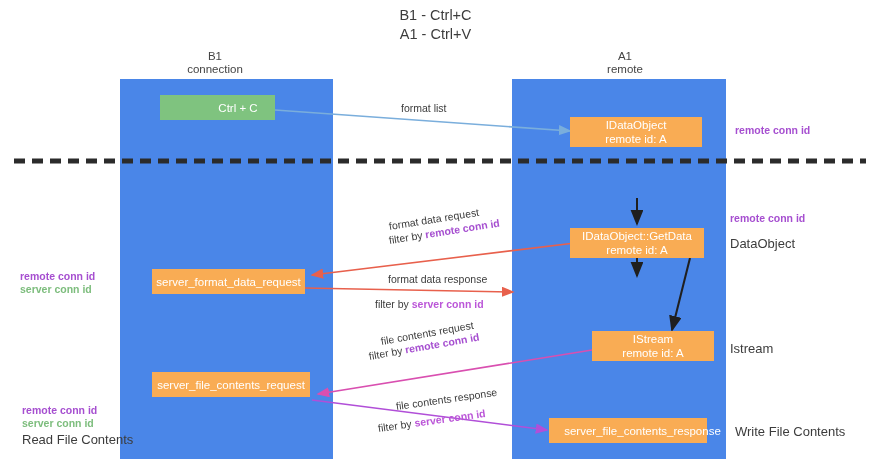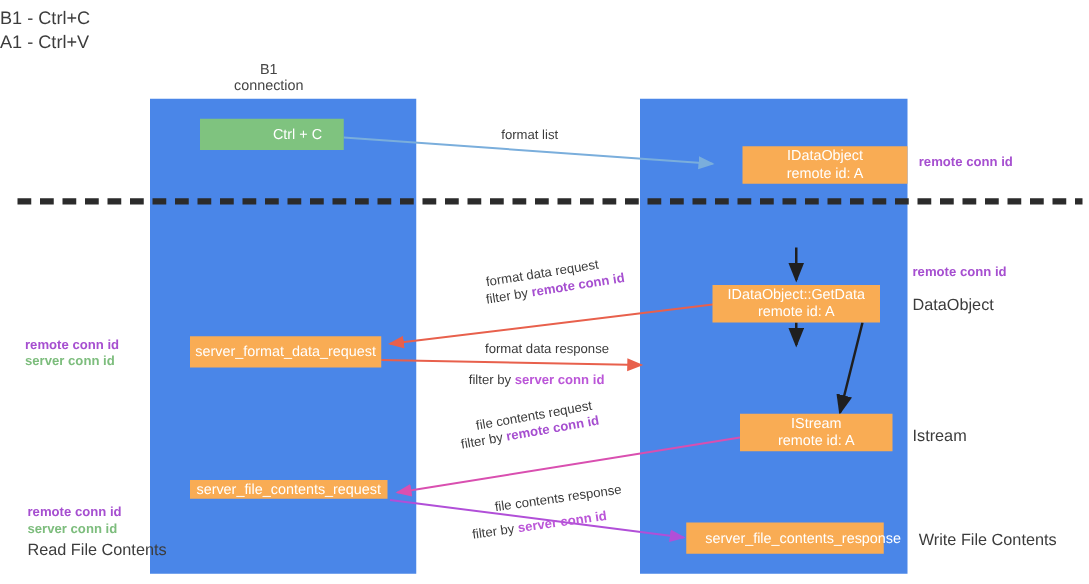--- a/index.html
+++ b/index.html
@@ -28,21 +28,21 @@
     position: absolute;
     text-align: center;
     color: #444444;
     font-size: 11.5px;
     line-height: 13px;
   }
   .title {
     position: absolute;
     left: 0; top: 6px;
     width: 871px;
-    text-align: left;
+    text-align: center;
     font-size: 14.5px;
     color: #3c3c3c;
     line-height: 19px;
   }
   .node {
     position: absolute;
     box-sizing: border-box;
     text-align: center;
     color: #ffffff;
     font-size: 11.5px;
@@ -89,20 +89,24 @@
 
   <div class="title">
     <div>B1 - Ctrl+C</div>
     <div>A1 - Ctrl+V</div>
   </div>
 
   <div class="lane-head" style="left:155px; top:50px; width:120px;">
     <div>B1</div>
     <div>connection</div>
   </div>
+  <div class="lane-head" style="left:565px; top:50px; width:120px;">
+    <div>A1</div>
+    <div>remote</div>
+  </div>
 
   <div class="lane" style="left:120px; top:79px; width:213px; height:380px;"></div>
   <div class="lane" style="left:512px; top:79px; width:214px; height:380px;"></div>
 
   <svg id="svg-layer" viewBox="0 0 871 467">
     <defs>
       <marker id="ah-blue" markerWidth="9" markerHeight="9" refX="7" refY="3.2" orient="auto">
         <path d="M0,0 L8,3.2 L0,6.4 z" fill="#7aaedc"></path>
       </marker>
       <marker id="ah-red" markerWidth="9" markerHeight="9" refX="7" refY="3.2" orient="auto">
@@ -135,42 +139,42 @@
 
     <line x1="592" y1="350" x2="318" y2="394" stroke="#d94fb0" stroke-width="1.6" marker-end="url(#ah-pink)"></line>
 
     <line x1="312" y1="400" x2="547" y2="430" stroke="#b14fd8" stroke-width="1.6" marker-end="url(#ah-purple)"></line>
   </svg>
 
   <div class="node node-green" style="left:160px; top:95px; width:115px; height:25px;padding-left:41px;">
     <div>Ctrl + C</div>
   </div>
 
-  <div class="node node-orange" style="left:594px; top:117px; width:132px; height:30px;">
+  <div class="node node-orange" style="left:570px; top:117px; width:132px; height:30px;">
     <div>IDataObject</div>
     <div class="l2">remote id: A</div>
   </div>
 
 
   <div class="node node-orange" style="left:570px; top:228px; width:134px; height:30px;">
     <div>IDataObject::GetData</div>
     <div class="l2">remote id: A</div>
   </div>
 
   <div class="node node-orange" style="left:152px; top:269px; width:153px; height:25px;">
     <div>server_format_data_request</div>
   </div>
 
 
   <div class="node node-orange" style="left:592px; top:331px; width:122px; height:30px;">
     <div>IStream</div>
     <div class="l2">remote id: A</div>
   </div>
 
-  <div class="node node-orange" style="left:152px; top:384px; width:158px; height:15px;">
+  <div class="node node-orange" style="left:152px; top:372px; width:158px; height:25px;">
     <div>server_file_contents_request</div>
   </div>
 
   <div class="node node-orange" style="left:549px; top:418px; width:158px; height:25px;padding-left:29px;">
     <div>server_file_contents_response</div>
   </div>
 
   <div class="edge-label" style="left:401px; top:102px;">format list</div>
 
   <div class="edge-label rot-a" style="left:389px; top:220px;">format data request</div>

